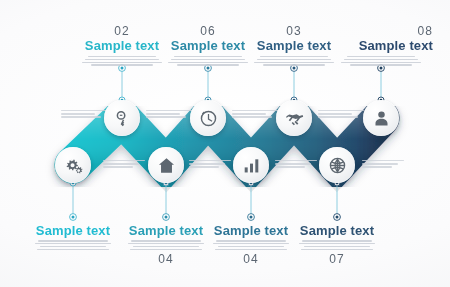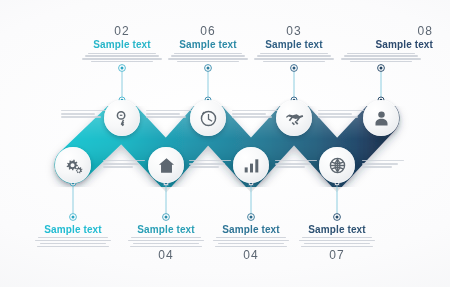--- a/index.html
+++ b/index.html
@@ -18,21 +18,21 @@
 
   .txtlayer { position:absolute; left:0; top:0; width:450px; height:287px; z-index:4; }
 
   
   .cap { position:absolute; width:104px; text-align:center; }
   .cap .num {
     font-size:12px; letter-spacing:1.1px; color:#5c6672;
     font-family:"Liberation Sans", sans-serif; line-height:1.05;
   }
   .cap .ttl {
-    font-size:10px; font-weight:bold; letter-spacing:.12px;
+    font-size:13px; font-weight:bold; letter-spacing:.12px;
     margin-top:1.5px; line-height:1.1;
   }
   .cap .body { margin-top:2.5px; }
   .cap .body i {
     display:block; height:1.35px; margin:0 auto 1.5px auto;
     background:#c9ced6; border-radius:1px; opacity:.85;
   }
   .cap.top .num { margin-bottom:0px; }
   .cap.bot .num { margin-top:2.5px; }
 

